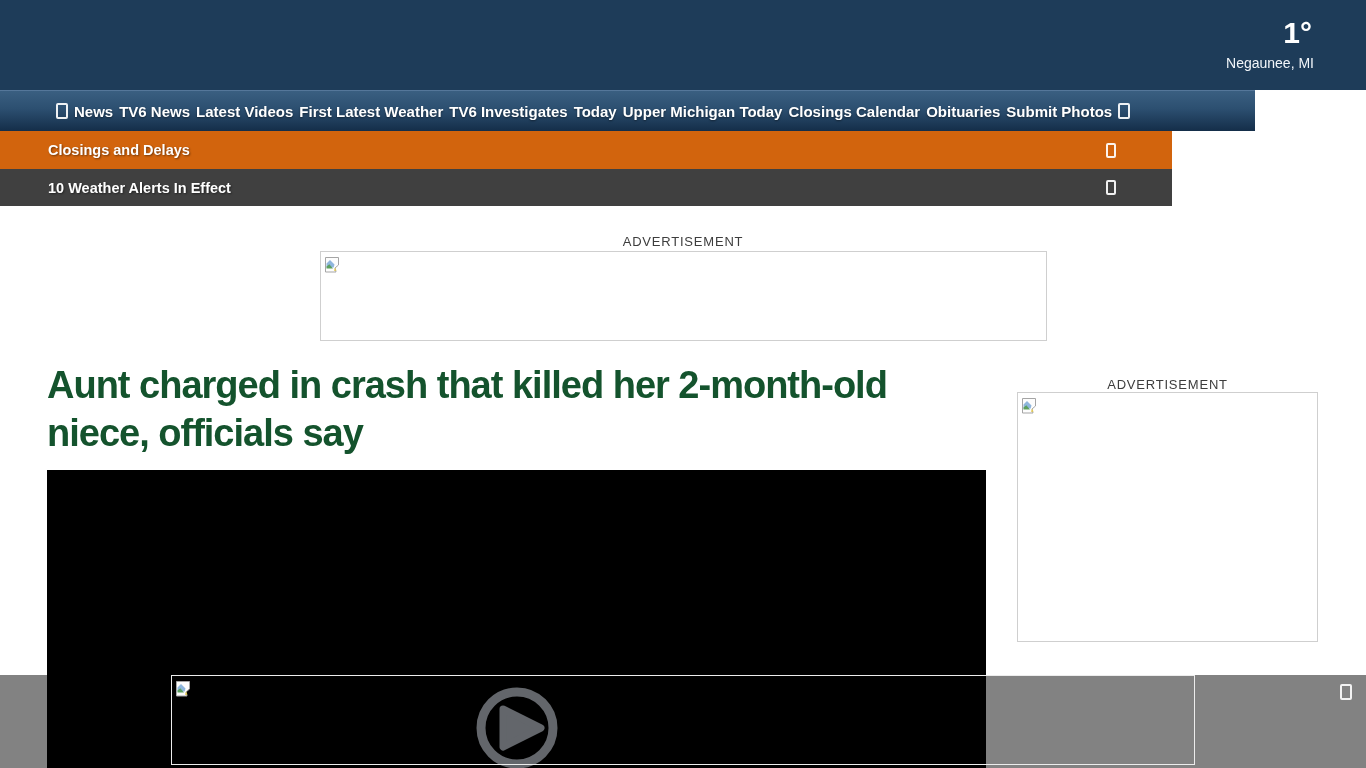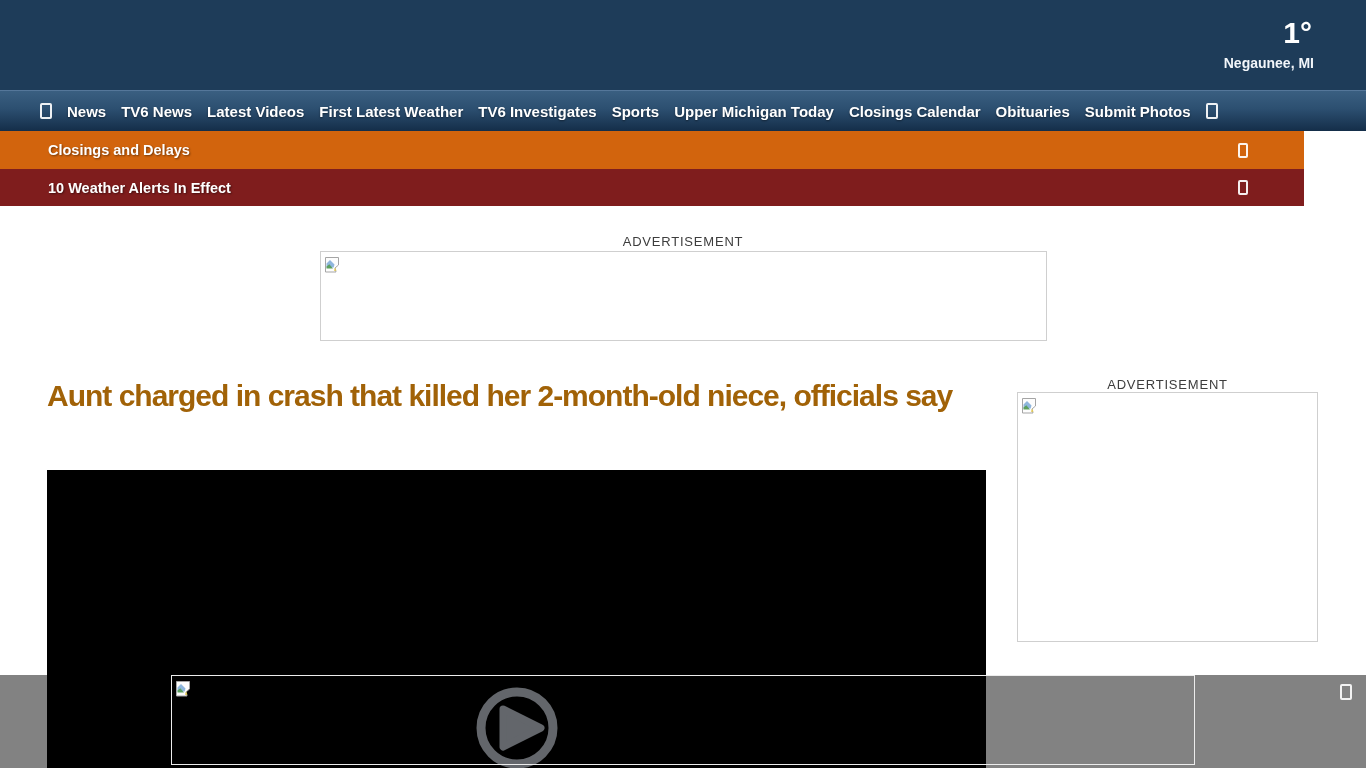--- a/index.html
+++ b/index.html
@@ -4,52 +4,52 @@
 <style>
   * { margin:0; padding:0; box-sizing:border-box; }
   html,body { width:1366px; height:768px; background:#fff; }
   body { font-family:"Liberation Sans","DejaVu Sans",sans-serif; }
   #app { position:relative; width:1366px; height:768px; overflow:hidden; background:#fff; }
 
   
   .topbar { position:absolute; left:0; top:0; width:1366px; height:90px; background:#1e3c59; }
   .weather { position:absolute; top:16px; right:52px; text-align:right; color:#fff; }
   .weather .temp { font-size:30px; font-weight:bold; line-height:34px; letter-spacing:0; padding-right:2px; }
-  .weather .loc  { font-size:14px; font-weight:700; margin-top:5px; color:#f2f6fa; }
+  .weather .loc  { font-size:14px; font-weight:400; margin-top:5px; color:#f2f6fa; }
 
   
-  .mainnav { position:absolute; left:0; top:90px; width:1366px; height:41px;
+  .mainnav { position:absolute; left:0; top:90px; width:1255px; height:41px;
              background:linear-gradient(#3a5f81 0%, #2c4f70 45%, #142e49 100%);
              border-top:1px solid #55779a; display:flex; align-items:center;
-             padding:0 20px 0 40px; gap:15px; white-space:nowrap; }
+             padding:0 20px 0 56px; gap:6px; white-space:nowrap; }
   .mainnav a { color:#fff; font-size:15px; font-weight:bold; text-decoration:none;
                text-shadow:0 1px 2px rgba(0,0,0,.45); letter-spacing:0; }
   .tofu { display:inline-block; width:10px; height:15px; border:2px solid rgba(255,255,255,.92);
           border-radius:2px; flex:0 0 auto; }
   .tofu.big { width:12px; height:16px; }
 
   
-  .banner { position:absolute; left:0; width:1304px; display:flex; align-items:center;
+  .banner { position:absolute; left:0; width:1172px; display:flex; align-items:center;
             justify-content:space-between; padding:0 56px 0 48px; cursor:pointer; }
   .banner .lbl { color:#fff; font-size:14.5px; font-weight:bold; text-shadow:1px 1px 2px rgba(0,0,0,.45); }
   .banner-orange { top:131px; height:38px; background:#d2640d; }
-  .banner-red    { top:169px; height:37px; background:#7f1d1d; }
+  .banner-red    { top:169px; height:37px; background:#404040; }
 
   
   .ad-label { font-size:13px; letter-spacing:.8px; color:#3d3d3d; text-align:center; }
   .ad-label.top  { position:absolute; left:320px; top:234px; width:726px; }
   .ad-label.side { position:absolute; left:1017px; top:377px; width:301px; }
   .ad-box { position:absolute; background:#fff; border:1px solid #cfcfcf; }
   .ad-box.top  { left:320px;  top:251px; width:727px; height:90px; }
   .ad-box.side { left:1017px; top:392px; width:301px; height:250px; }
   .broken { position:absolute; left:3px; top:4px; }
 
   
-  .headline { position:absolute; left:47px; top:377px; width:950px;
-              font-size:30px; line-height:1.25; font-weight:bold; color:#a16207;
+  .headline { position:absolute; left:47px; top:362px; width:950px;
+              font-size:38px; line-height:1.25; font-weight:bold; color:#14532d;
               letter-spacing:-1px; }
 
   
   .video { position:absolute; left:47px; top:470px; width:939px; height:529px;
            background:#000; z-index:2; cursor:pointer; }
   .playbtn { position:absolute; left:429px; top:217px; width:82px; height:82px; cursor:pointer; }
 
   
   .graybar { position:absolute; left:0; top:675px; width:1366px; height:93px;
              background:#828282; z-index:1; }
@@ -70,21 +70,21 @@
     </div>
   </header>
 
   <nav class="mainnav">
     <span class="tofu big"></span>
     <a href="#">News</a>
     <a href="#">TV6 News</a>
     <a href="#">Latest Videos</a>
     <a href="#">First Latest Weather</a>
     <a href="#">TV6 Investigates</a>
-    <a href="#">Sports</a>
+    <a href="#">Today</a>
     <a href="#">Upper Michigan Today</a>
     <a href="#">Closings Calendar</a>
     <a href="#">Obituaries</a>
     <a href="#">Submit Photos</a>
     <span class="tofu big"></span>
   </nav>
 
   <div class="banner banner-orange">
     <span class="lbl">Closings and Delays</span>
     <span class="tofu"></span>

